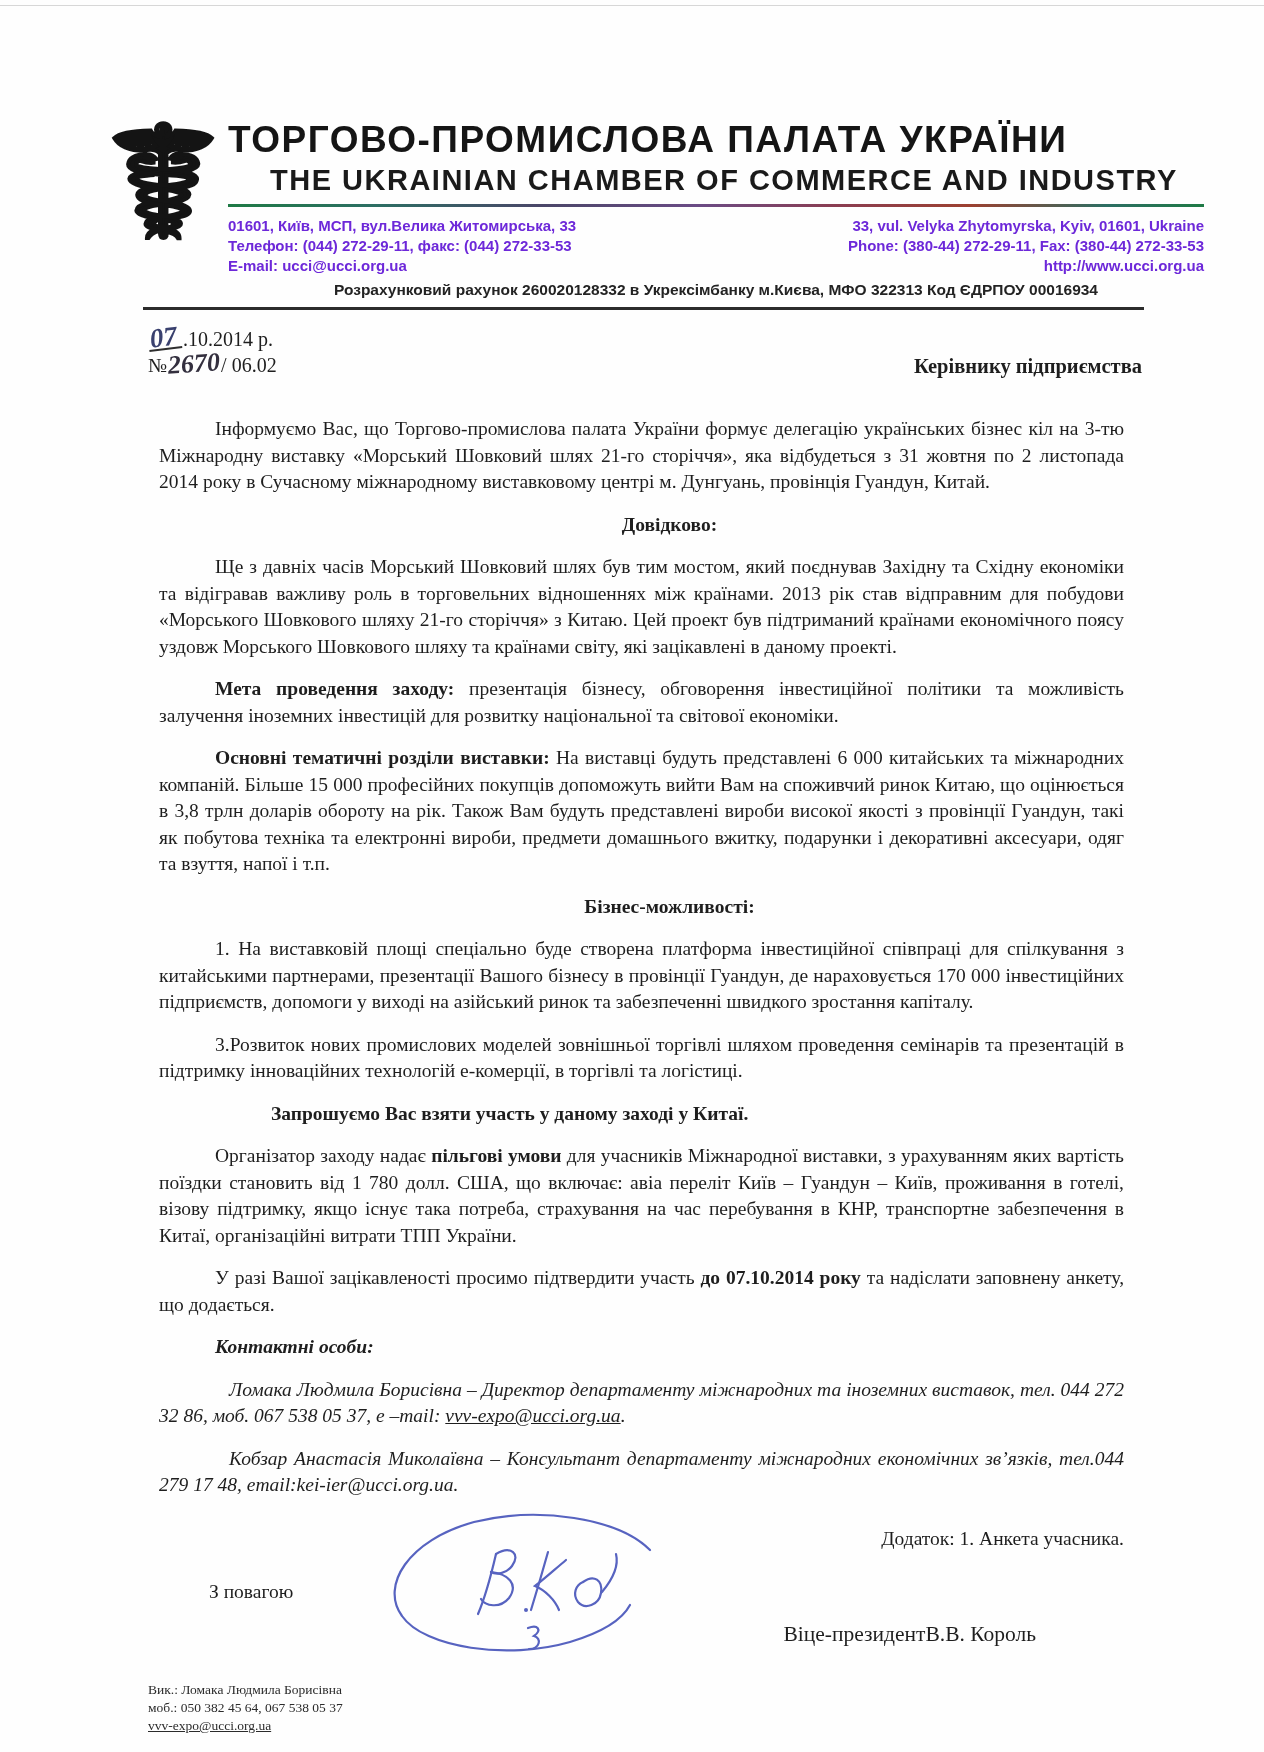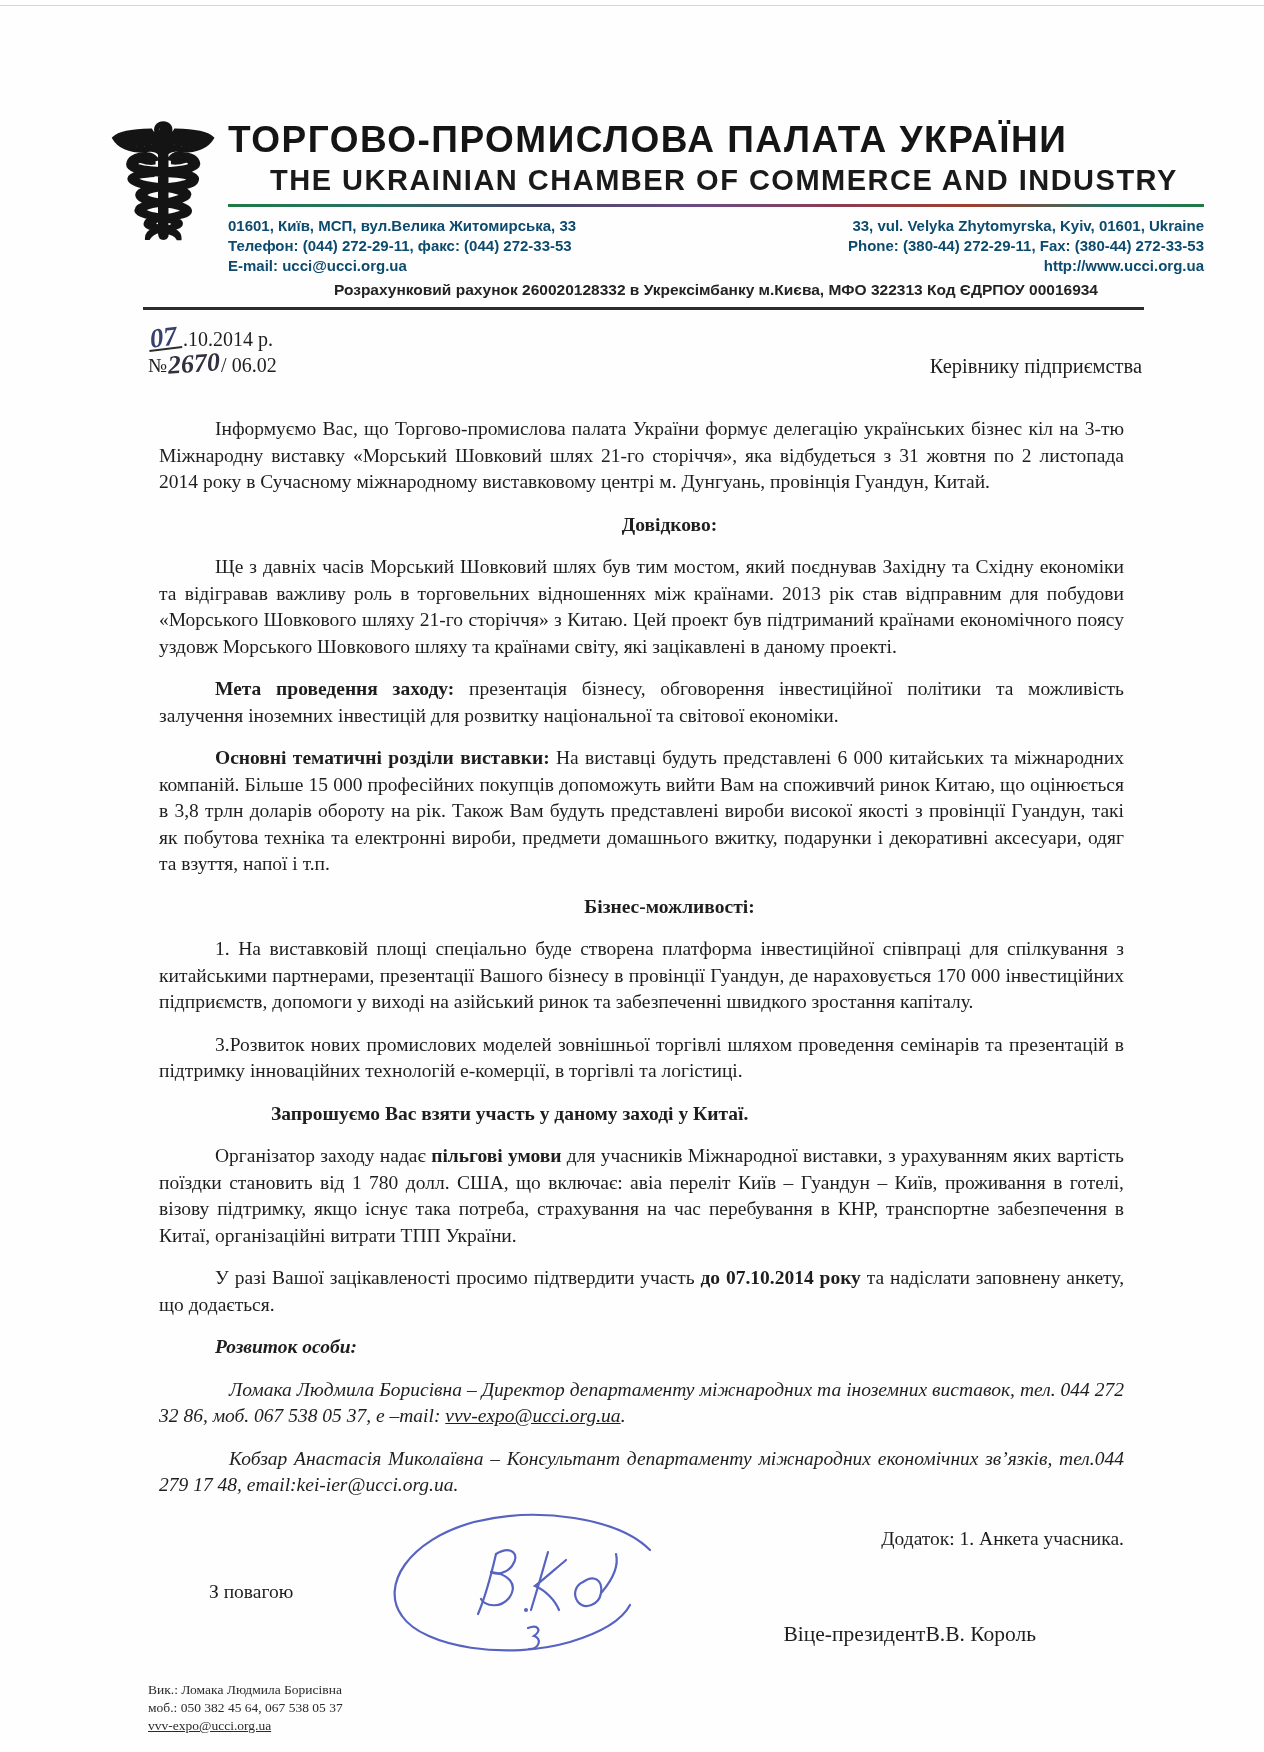--- a/index.html
+++ b/index.html
@@ -14,35 +14,35 @@
   .lh-right{flex:1;padding-left:6px;margin-top:29px;}
   .lh-title-uk{font-family:"Liberation Sans",sans-serif;font-weight:bold;font-size:37px;
         letter-spacing:1.5px;color:#151515;white-space:nowrap;}
   .lh-title-en{font-family:"Liberation Sans",sans-serif;font-weight:bold;font-size:29px;
         letter-spacing:1.5px;color:#1a1a1a;white-space:nowrap;padding-left:42px;margin-top:3px;}
   .divider-color{height:3px;margin-top:7px;
         background:linear-gradient(90deg,#1f7a45 0%,#2c6e63 15%,#4a4668 32%,#6a4b85 48%,
                    #8a3d52 62%,#9c4030 76%,#2c6e63 90%,#1f7a45 100%);}
   .lh-addr{display:flex;justify-content:space-between;margin-top:9px;
         font-family:"Liberation Sans",sans-serif;font-weight:bold;font-size:15px;
-        line-height:20px;color:#0c4a6e;}
+        line-height:20px;color:#6d28d9;}
   .addr-right{text-align:right;}
   .lh-bank{text-align:center;font-family:"Liberation Sans",sans-serif;font-weight:bold;
         font-size:15.5px;margin-top:5px;color:#232323;}
   .divider-dark{height:3px;background:#2c2c2c;margin:8px 120px 0 143px;}
 
   
   .ref-row{display:flex;justify-content:space-between;align-items:flex-end;
         margin:16px 122px 0 148px;}
   .ref-date,.ref-num{font-size:20px;line-height:26px;}
   .hw{display:inline-block;font-style:italic;font-weight:bold;color:#39406e;}
   .hw-date{font-size:27px;transform:rotate(-7deg);border-bottom:2px solid #2e2e2e;
         padding:0 4px 0 2px;margin-right:2px;line-height:22px;}
   .hw-num{font-size:26px;transform:rotate(-4deg);color:#332f3e;line-height:20px;margin:0 1px;}
-  .addressee{font-weight:normal;font-size:20.5px;}
+  .addressee{font-weight:bold;font-size:20.5px;}
 
   
   .body-text{margin:38px 124px 0 143px;width:997px;font-size:19.5px;line-height:26.5px;}
   .body-text p{margin:16px;text-indent:56px;text-align:justify;}
   p.hd{font-weight:bold;text-align:center;}
   .lead{font-weight:bold;}
   p.h-invite{font-weight:bold;text-indent:112px;text-align:left;}
   p.h-contacts{font-weight:bold;font-style:italic;text-align:left;}
   p.it{font-style:italic;text-indent:70px;}
   .link{text-decoration:underline;}
@@ -99,21 +99,21 @@
     <p class="hd">Довідково:</p>
     <p>Ще з давніх часів Морський Шовковий шлях був тим мостом, який поєднував Західну та Східну економіки та відігравав важливу роль в торговельних відношеннях між країнами. 2013 рік став відправним для побудови «Морського Шовкового шляху 21-го сторіччя» з Китаю. Цей проект був підтриманий країнами економічного поясу уздовж Морського Шовкового шляху та країнами світу, які зацікавлені в даному проекті.</p>
     <p><span class="lead">Мета проведення заходу:</span><span> презентація бізнесу, обговорення інвестиційної політики та можливість залучення  іноземних інвестицій для розвитку національної та світової економіки.</span></p>
     <p><span class="lead">Основні тематичні розділи виставки:</span><span> На виставці будуть представлені 6 000 китайських та міжнародних компаній. Більше 15 000 професійних покупців допоможуть вийти Вам на споживчий ринок Китаю, що оцінюється в 3,8 трлн доларів обороту на рік. Також Вам будуть представлені вироби високої якості з провінції Гуандун, такі як побутова техніка та електронні вироби, предмети домашнього вжитку, подарунки і декоративні аксесуари, одяг та взуття, напої і т.п.</span></p>
     <p class="hd">Бізнес-можливості:</p>
     <p>1. На виставковій площі спеціально буде створена платформа інвестиційної співпраці для спілкування з китайськими партнерами, презентації Вашого бізнесу в провінції Гуандун, де нараховується 170 000 інвестиційних підприємств,  допомоги у виході на азійський ринок та забезпеченні швидкого зростання капіталу.</p>
     <p>3.Розвиток нових промислових моделей зовнішньої торгівлі шляхом проведення семінарів та презентацій в підтримку інноваційних технологій е-комерції, в торгівлі та логістиці.</p>
     <p class="h-invite">Запрошуємо Вас взяти участь у даному заході у Китаї.</p>
     <p><span>Організатор заходу надає </span><span class="lead">пільгові умови</span><span> для учасників Міжнародної виставки, з урахуванням яких вартість поїздки становить від 1 780 долл. США, що включає: авіа переліт Київ – Гуандун – Київ, проживання в готелі,  візову підтримку, якщо існує така потреба, страхування на час перебування в КНР, транспортне забезпечення в Китаї, організаційні витрати ТПП України.</span></p>
     <p><span>У разі Вашої зацікавленості просимо підтвердити участь </span><span class="lead">до 07.10.2014 року</span><span> та надіслати заповнену анкету, що додається.</span></p>
-    <p class="h-contacts">Розвиток особи:</p>
+    <p class="h-contacts">Контактні особи:</p>
     <p class="it"><span>Ломака Людмила Борисівна – Директор департаменту міжнародних та іноземних виставок, тел. 044 272 32 86, моб. 067 538 05 37, е –mail: </span><span class="link">vvv-expo@ucci.org.ua</span><span>.</span></p>
     <p class="it">Кобзар Анастасія Миколаївна – Консультант департаменту міжнародних економічних зв’язків, тел.044 279 17 48, email:kei-ier@ucci.org.ua.</p>
     <p class="attach">Додаток: 1. Анкета учасника.</p>
     <p class="regards">З повагою</p>
   </div>
 
   <div class="sig-row">
     <div>Віце-президент</div>
     <div>В.В. Король</div>
   </div>

